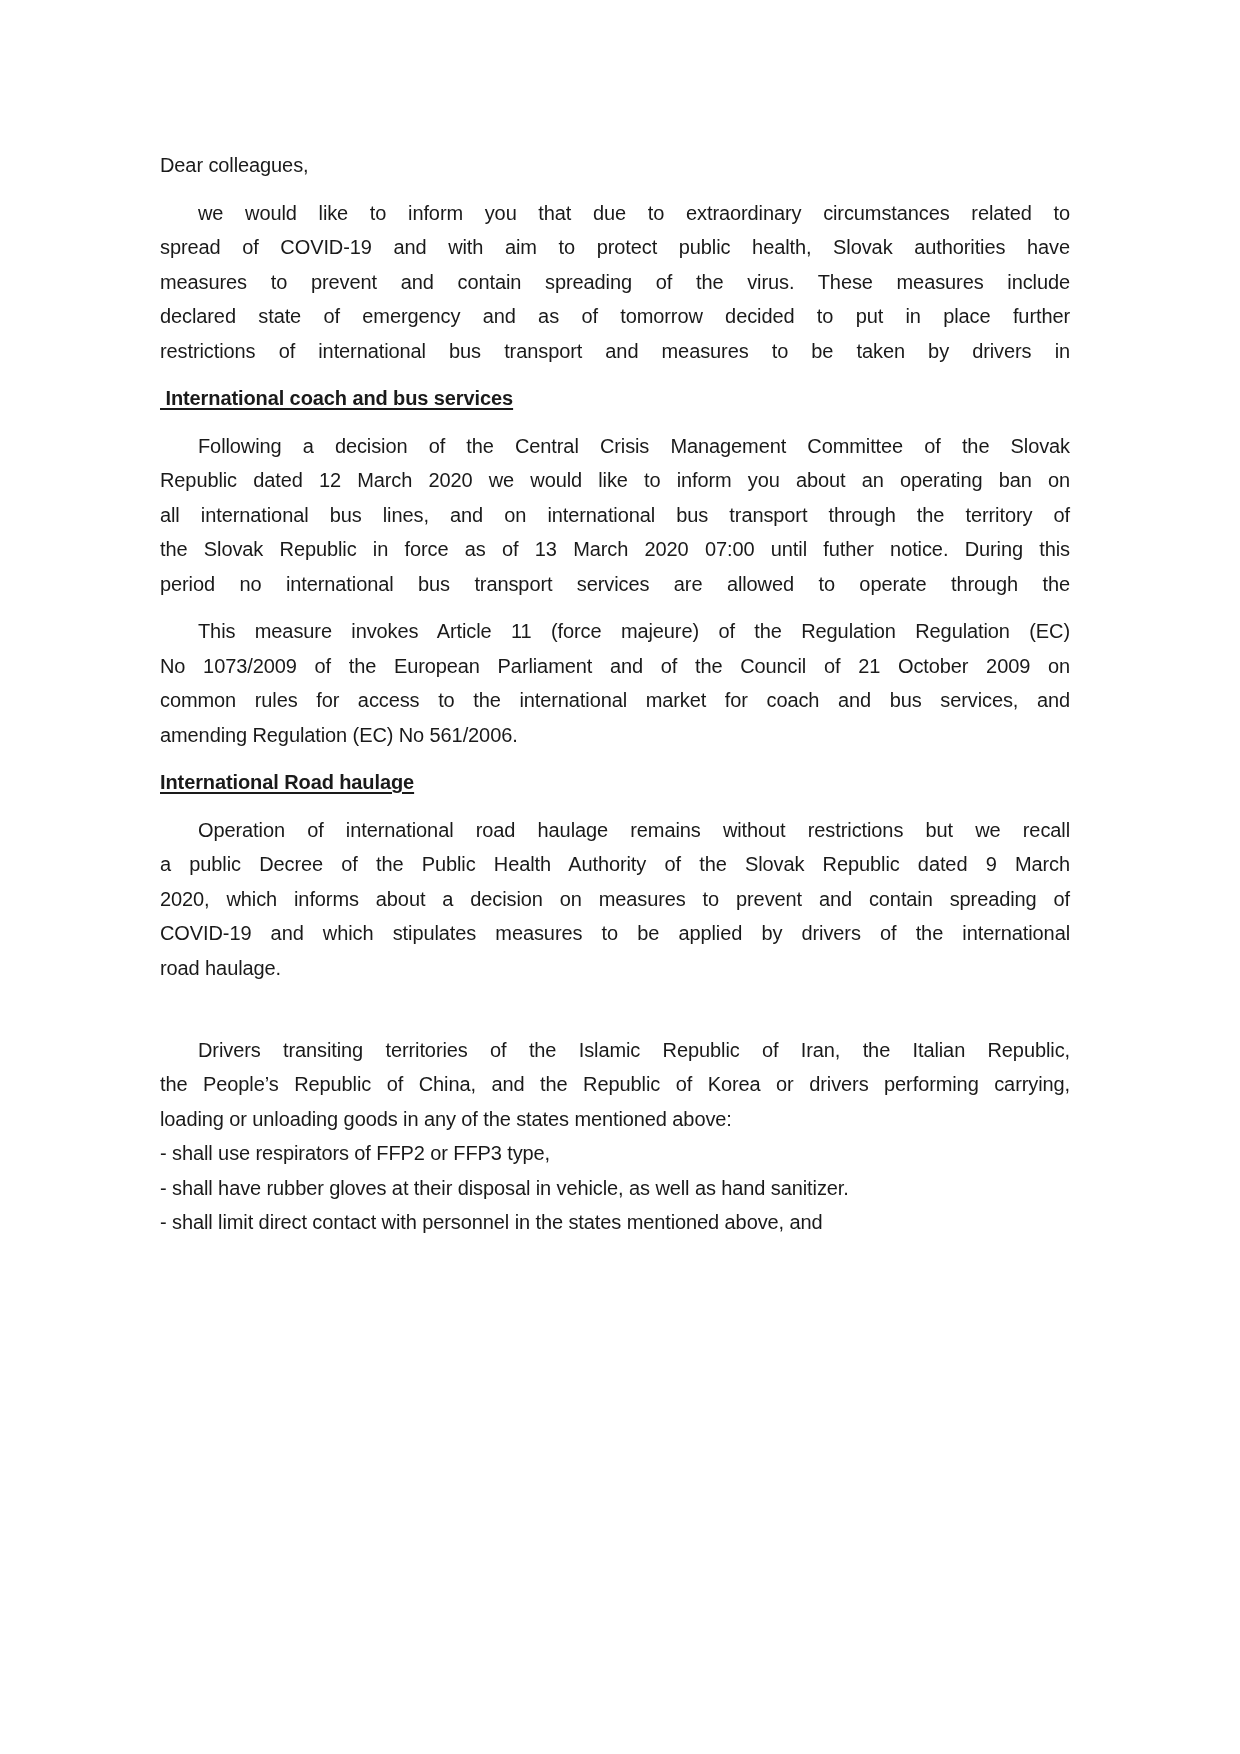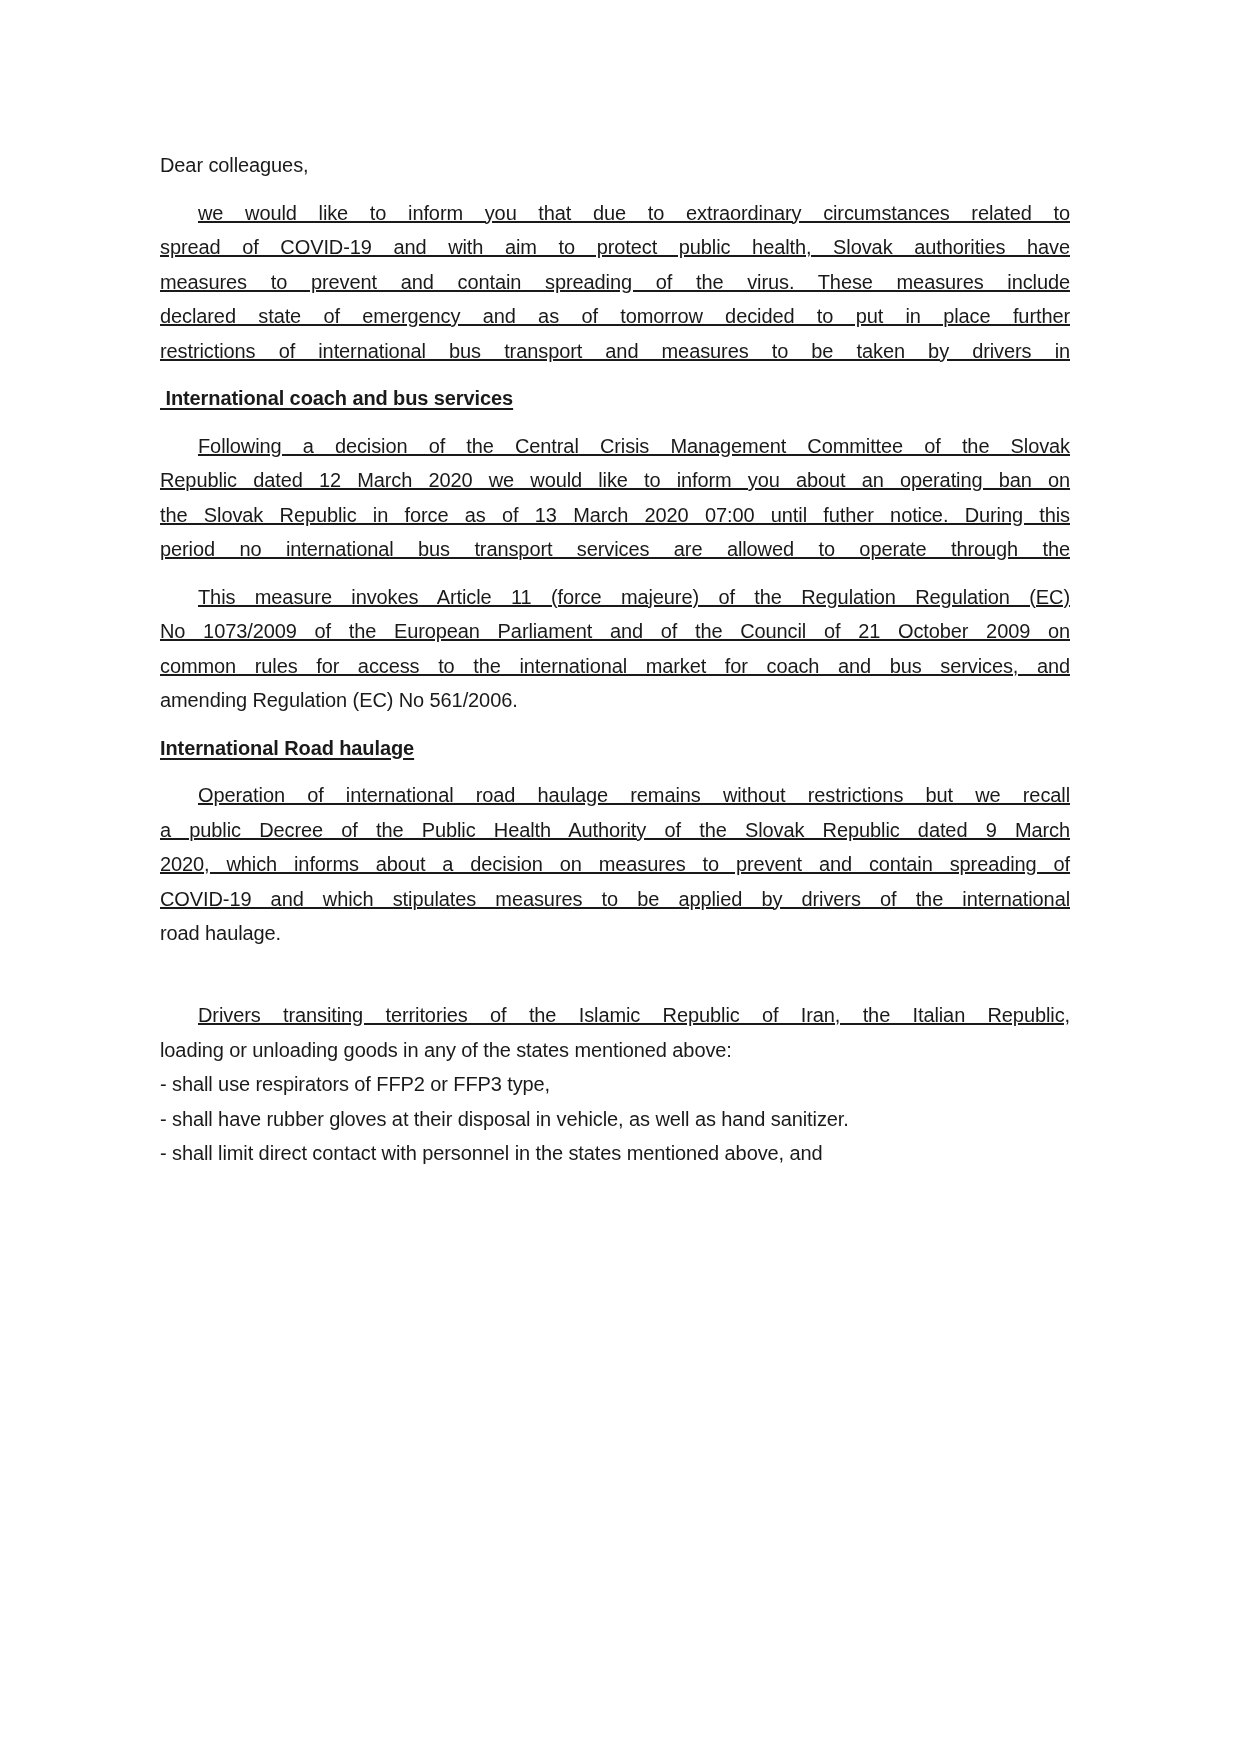--- a/index.html
+++ b/index.html
@@ -25,21 +25,20 @@
     margin: 0 12px 13px 0;
   }
   .line {
     text-align: left;
     white-space: pre-wrap;
   }
   .jline {
     text-align: justify;
     text-align-last: justify;
     white-space: normal;
-    text-decoration: underline;
   }
   .indent {
     padding-left: 38px;
   }
   .heading {
     font-weight: bold;
     text-decoration: underline;
     text-decoration-thickness: 2px;
     text-underline-offset: 3px;
     white-space: pre-wrap;
@@ -65,20 +64,21 @@
     <div class="jline">restrictions of international bus transport and measures to be taken by drivers in</div>
   </div>
 
   <div class="block">
     <span class="heading">&nbsp;International coach and bus services</span>
   </div>
 
   <div class="block">
     <div class="jline indent">Following a decision of the Central Crisis Management Committee of the Slovak</div>
     <div class="jline">Republic dated 12 March 2020 we would like to inform you about an operating ban on</div>
+    <div class="jline">all international bus lines, and on international bus transport through the territory of</div>
     <div class="jline">the Slovak Republic in force as of 13 March 2020 07:00 until futher notice. During this</div>
     <div class="jline">period no international bus transport services are allowed to operate through the</div>
   </div>
 
   <div class="block">
     <div class="jline indent">This measure invokes Article 11 (force majeure) of the Regulation Regulation (EC)</div>
     <div class="jline">No 1073/2009 of the European Parliament and of the Council of 21 October 2009 on</div>
     <div class="jline">common rules for access to the international market for coach and bus services, and</div>
     <div class="line">amending Regulation (EC) No 561/2006.</div>
   </div>
@@ -92,19 +92,20 @@
     <div class="jline">a public Decree of the Public Health Authority of the Slovak Republic dated 9 March</div>
     <div class="jline">2020, which informs about a decision on measures to prevent and contain spreading of</div>
     <div class="jline">COVID-19 and which stipulates measures to be applied by drivers of the international</div>
     <div class="line">road haulage.</div>
   </div>
 
   <div class="empty-line"></div>
 
   <div class="block">
     <div class="jline indent">Drivers transiting territories of the Islamic Republic of Iran, the Italian Republic,</div>
+    <div class="jline">the People’s Republic of China, and the Republic of Korea or drivers performing carrying,</div>
     <div class="line">loading or unloading goods in any of the states mentioned above:</div>
     <div class="line">- shall use respirators of FFP2 or FFP3 type,</div>
     <div class="line">- shall have rubber gloves at their disposal in vehicle, as well as hand sanitizer.</div>
     <div class="line">- shall limit direct contact with personnel in the states mentioned above, and</div>
   </div>
 
 </div>
 
 </body></html>

